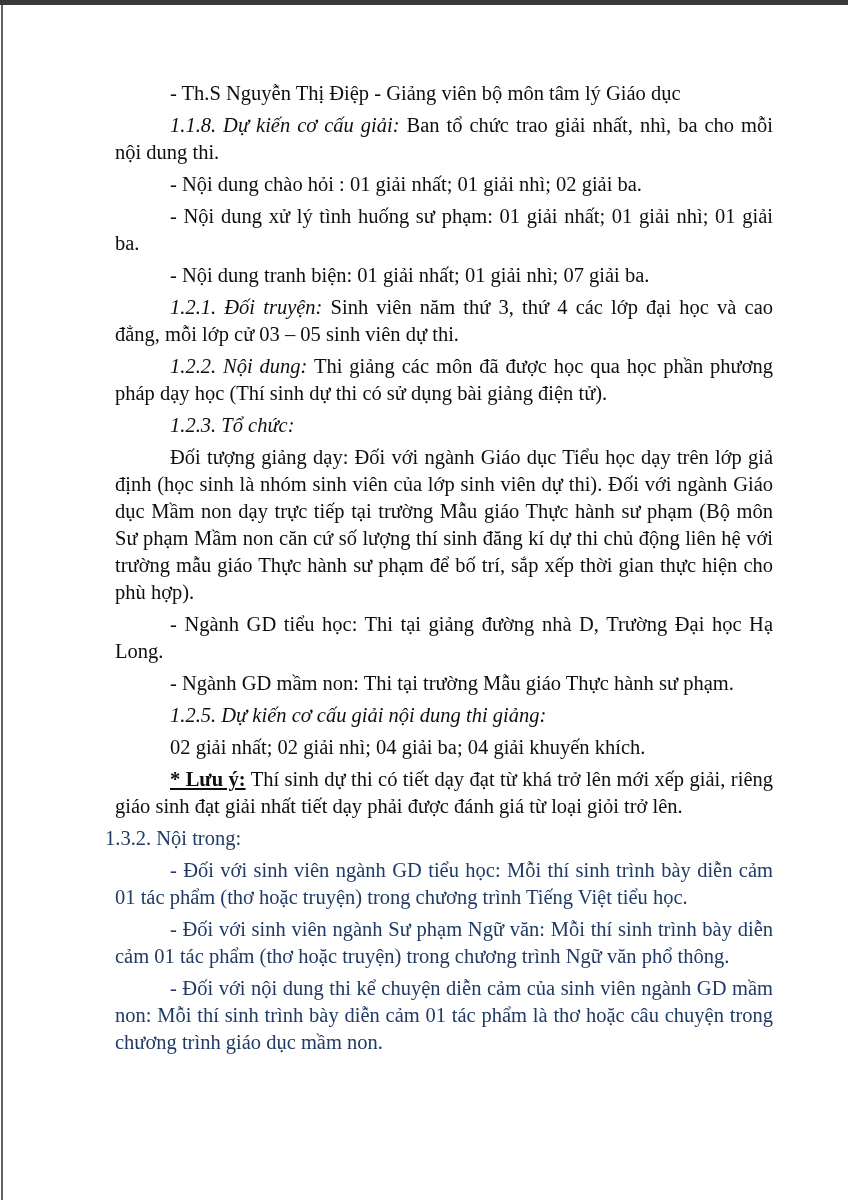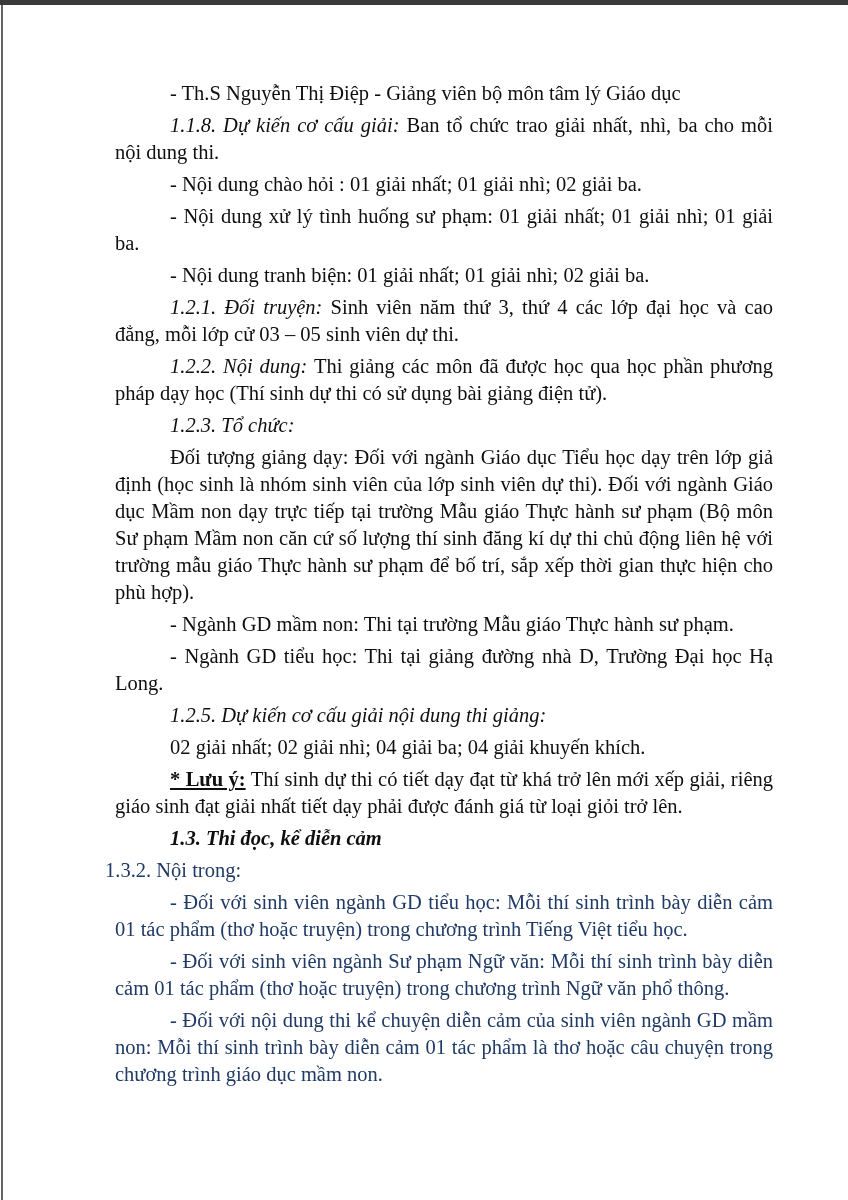--- a/index.html
+++ b/index.html
@@ -28,43 +28,42 @@
   <div class="content">
 
     <p class="para ind">- Th.S Nguyễn Thị Điệp - Giảng viên bộ môn tâm lý Giáo dục</p>
 
     <p class="para ind"><span class="it">1.1.8. Dự kiến cơ cấu giải:</span><span> Ban tổ chức trao giải nhất, nhì, ba cho mỗi nội dung thi.</span></p>
 
     <p class="para ind">- Nội dung chào hỏi : 01 giải nhất; 01 giải nhì; 02 giải ba.</p>
 
     <p class="para ind stretch">- Nội dung xử lý tình huống sư phạm: 01 giải nhất; 01 giải nhì; 01 giải ba.</p>
 
-    <p class="para ind">- Nội dung tranh biện: 01 giải nhất; 01 giải nhì; 02 giải ba.</p>
+    <p class="para ind">- Nội dung tranh biện: 01 giải nhất; 01 giải nhì; 07 giải ba.</p>
 
 
     <p class="para ind"><span class="it">1.2.1. Đối truyện:</span><span> Sinh viên năm thứ 3, thứ 4 các lớp đại học và cao đẳng, mỗi lớp cử 03 – 05 sinh viên dự thi.</span></p>
 
     <p class="para ind"><span class="it">1.2.2. Nội dung:</span><span> Thi giảng các môn đã được học qua học phần phương pháp dạy học (Thí sinh dự thi có sử dụng bài giảng điện tử).</span></p>
 
     <p class="para ind it">1.2.3. Tổ chức:</p>
 
     <p class="para ind">Đối tượng giảng dạy: Đối với ngành Giáo dục Tiểu học dạy trên lớp giả định (học sinh là nhóm sinh viên của lớp sinh viên dự thi). Đối với ngành Giáo dục Mầm non dạy trực tiếp tại trường Mẫu giáo Thực hành sư phạm (Bộ môn Sư phạm Mầm non căn cứ số lượng thí sinh đăng kí dự thi chủ động liên hệ với trường mẫu giáo Thực hành sư phạm để bố trí, sắp xếp thời gian thực hiện cho phù hợp).</p>
 
 
+    <p class="para ind">- Ngành GD tiểu học: Thi tại giảng đường nhà D, Trường Đại học Hạ Long.</p>
+
     <p class="para ind">- Ngành GD mầm non: Thi tại trường Mẫu giáo Thực hành sư phạm.</p>
-
-    <p class="para ind">- Ngành GD tiểu học: Thi tại giảng đường nhà D, Trường Đại học Hạ Long.</p>
 
     <p class="para ind it">1.2.5. Dự kiến cơ cấu giải nội dung thi giảng:</p>
 
     <p class="para ind">02 giải nhất; 02 giải nhì; 04 giải ba; 04 giải khuyến khích.</p>
 
     <p class="para ind"><span class="bu">* Lưu ý:</span><span> Thí sinh dự thi có tiết dạy đạt từ khá trở lên mới xếp giải, riêng giáo sinh đạt giải nhất tiết dạy phải được đánh giá từ loại giỏi trở lên.</span></p>
 
-    <p class="para ind bi">1.3. Thi đọc, kể diễn cảm</p>
 
 
     <p class="para out navy">1.3.2. Nội trong:</p>
 
     <p class="para ind navy">- Đối với sinh viên ngành GD tiểu học: Mỗi thí sinh trình bày diễn cảm 01 tác phẩm (thơ hoặc truyện) trong chương trình Tiếng Việt tiểu học.</p>
 
     <p class="para ind navy">- Đối với sinh viên ngành Sư phạm Ngữ văn: Mỗi thí sinh trình bày diễn cảm 01 tác phẩm (thơ hoặc truyện) trong chương trình Ngữ văn phổ thông.</p>
 
     <p class="para ind navy">- Đối với nội dung thi kể chuyện diễn cảm của sinh viên ngành GD mầm non: Mỗi thí sinh trình bày diễn cảm 01 tác phẩm là thơ hoặc câu chuyện trong chương trình giáo dục mầm non.</p>
 

